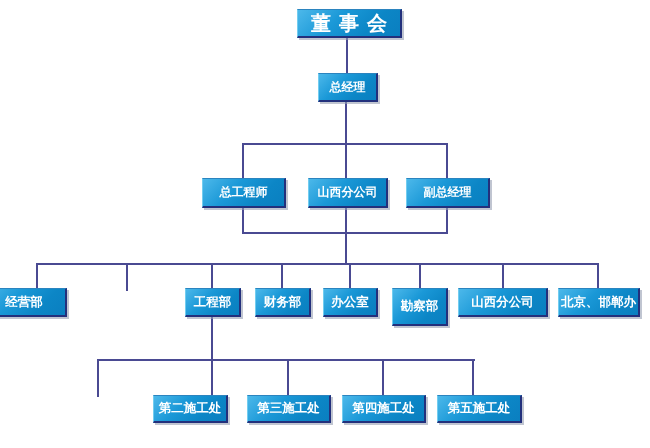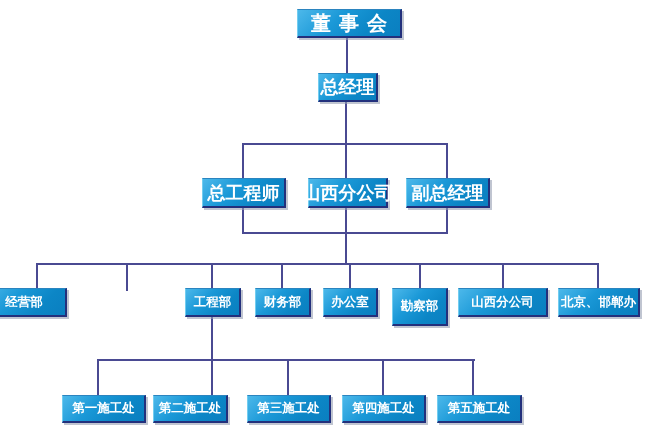--- a/index.html
+++ b/index.html
@@ -21,21 +21,21 @@
   }
   .node {
     position: absolute;
     box-sizing: border-box;
     display: flex;
     align-items: center;
     justify-content: center;
     white-space: nowrap;
     color: #ffffff;
     font-weight: bold;
-    font-size: 18px;
+    font-size: 12px;
     background: linear-gradient(135deg, #4cb8ea 0%, #1a98d7 38%, #0c86c6 70%, #0a7fc0 100%);
     border-top: 1px solid #2b84bf;
     border-left: 1px solid #72cdf0;
     border-right: 2px solid #23307c;
     border-bottom: 2px solid #23307c;
     box-shadow: 2px 2px 0 rgba(150, 158, 178, 0.6);
   }
   .node.l1 {
     font-size: 20px;
     letter-spacing: 8px;
@@ -86,19 +86,18 @@
   <div class="node l3" style="left:406px;top:178px;width:84px;height:30px">副总经理</div>
 
   <div class="node l4" style="left:-18px;top:288px;width:85px;height:29px">经营部</div>
   <div class="node l4" style="left:185px;top:288px;width:56px;height:29px">工程部</div>
   <div class="node l4" style="left:255px;top:288px;width:56px;height:29px">财务部</div>
   <div class="node l4" style="left:323px;top:288px;width:55px;height:29px">办公室</div>
   <div class="node l4" style="left:392px;top:288px;width:56px;height:38px">勘察部</div>
   <div class="node l4" style="left:458px;top:288px;width:90px;height:29px">山西分公司</div>
   <div class="node l4" style="left:558px;top:288px;width:82px;height:29px">北京、邯郸办</div>
 
-  <div class="node l5" style="left:62px;top:395px;width:84px;height:28px">第一施工处</div>
   <div class="node l5" style="left:153px;top:395px;width:75px;height:28px">第二施工处</div>
   <div class="node l5" style="left:247px;top:395px;width:84px;height:28px">第三施工处</div>
   <div class="node l5" style="left:342px;top:395px;width:84px;height:28px">第四施工处</div>
   <div class="node l5" style="left:437px;top:395px;width:85px;height:28px">第五施工处</div>
 
 </div>
 
 </body></html>

